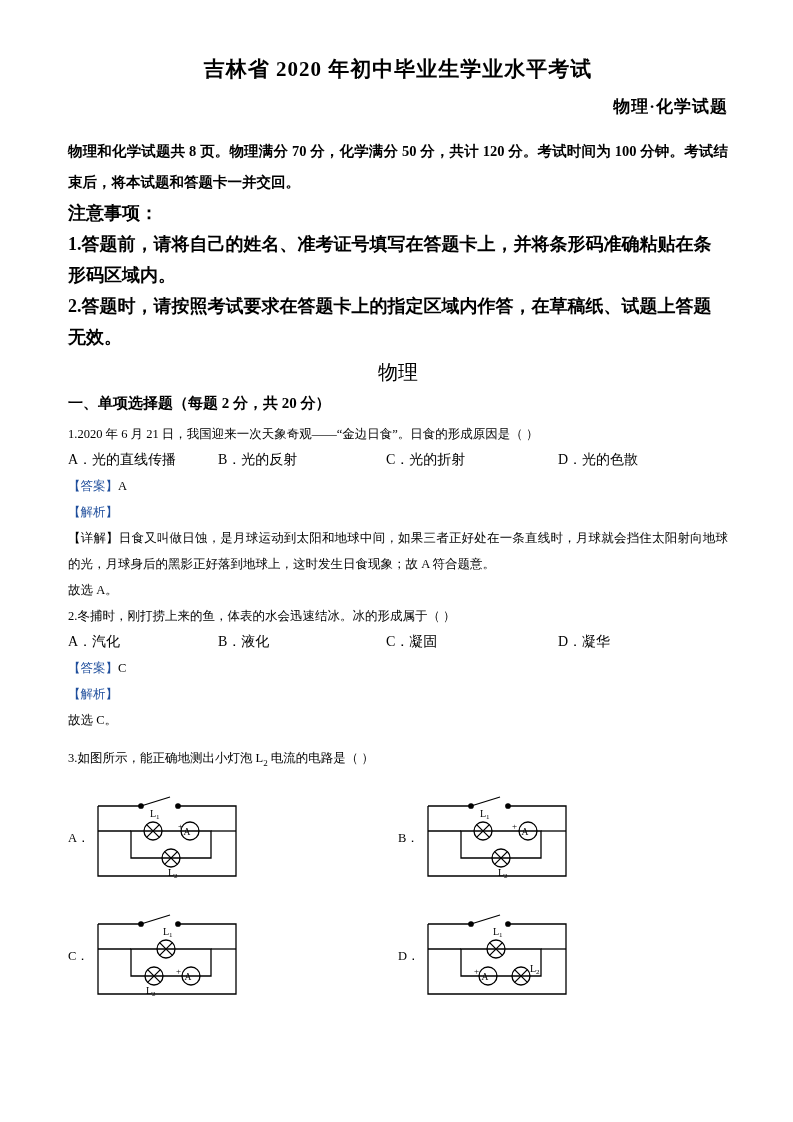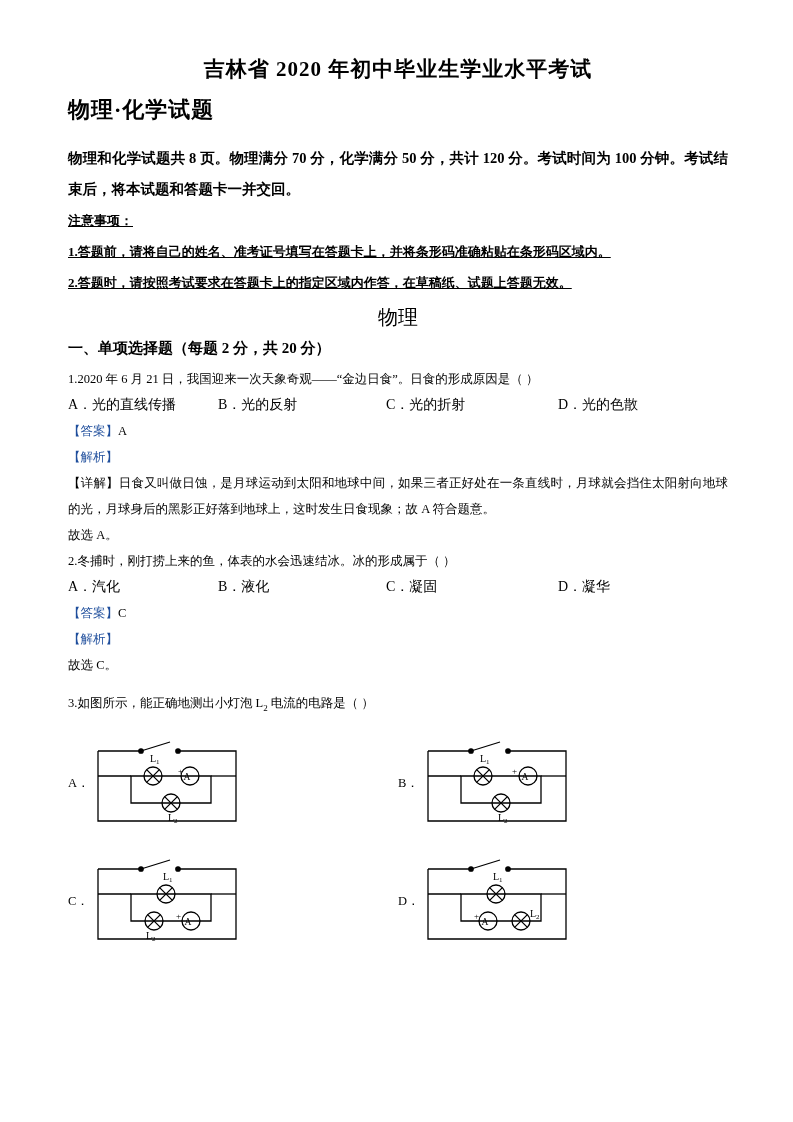--- a/index.html
+++ b/index.html
@@ -30,39 +30,38 @@
   }
   .title1 {
     text-align: center;
     font-size: 21px;
     font-weight: bold;
     letter-spacing: 1px;
     margin: 0 0 12px 0;
     font-family: "Liberation Serif", serif;
   }
   .title2 {
-    text-align: left;
-    font-size: 22px;
+    text-align: right;
+    font-size: 17px;
     font-weight: bold;
     letter-spacing: 1px;
     margin: 8px 0 18px 0;
   }
   .para {
     font-size: 14.5px;
     font-weight: bold;
     line-height: 31px;
     margin: 0;
     text-align: justify;
   }
   .note-head {
-    font-size: 13px;
+    font-size: 18px;
     font-weight: bold;
     line-height: 31px;
     margin: 0;
-    text-decoration: underline;
   }
   .centered-sub {
     text-align: center;
     font-size: 20px;
     line-height: 30px;
     margin: 4px 0 0 0;
   }
   .section-head {
     font-size: 15px;
     font-weight: bold;

